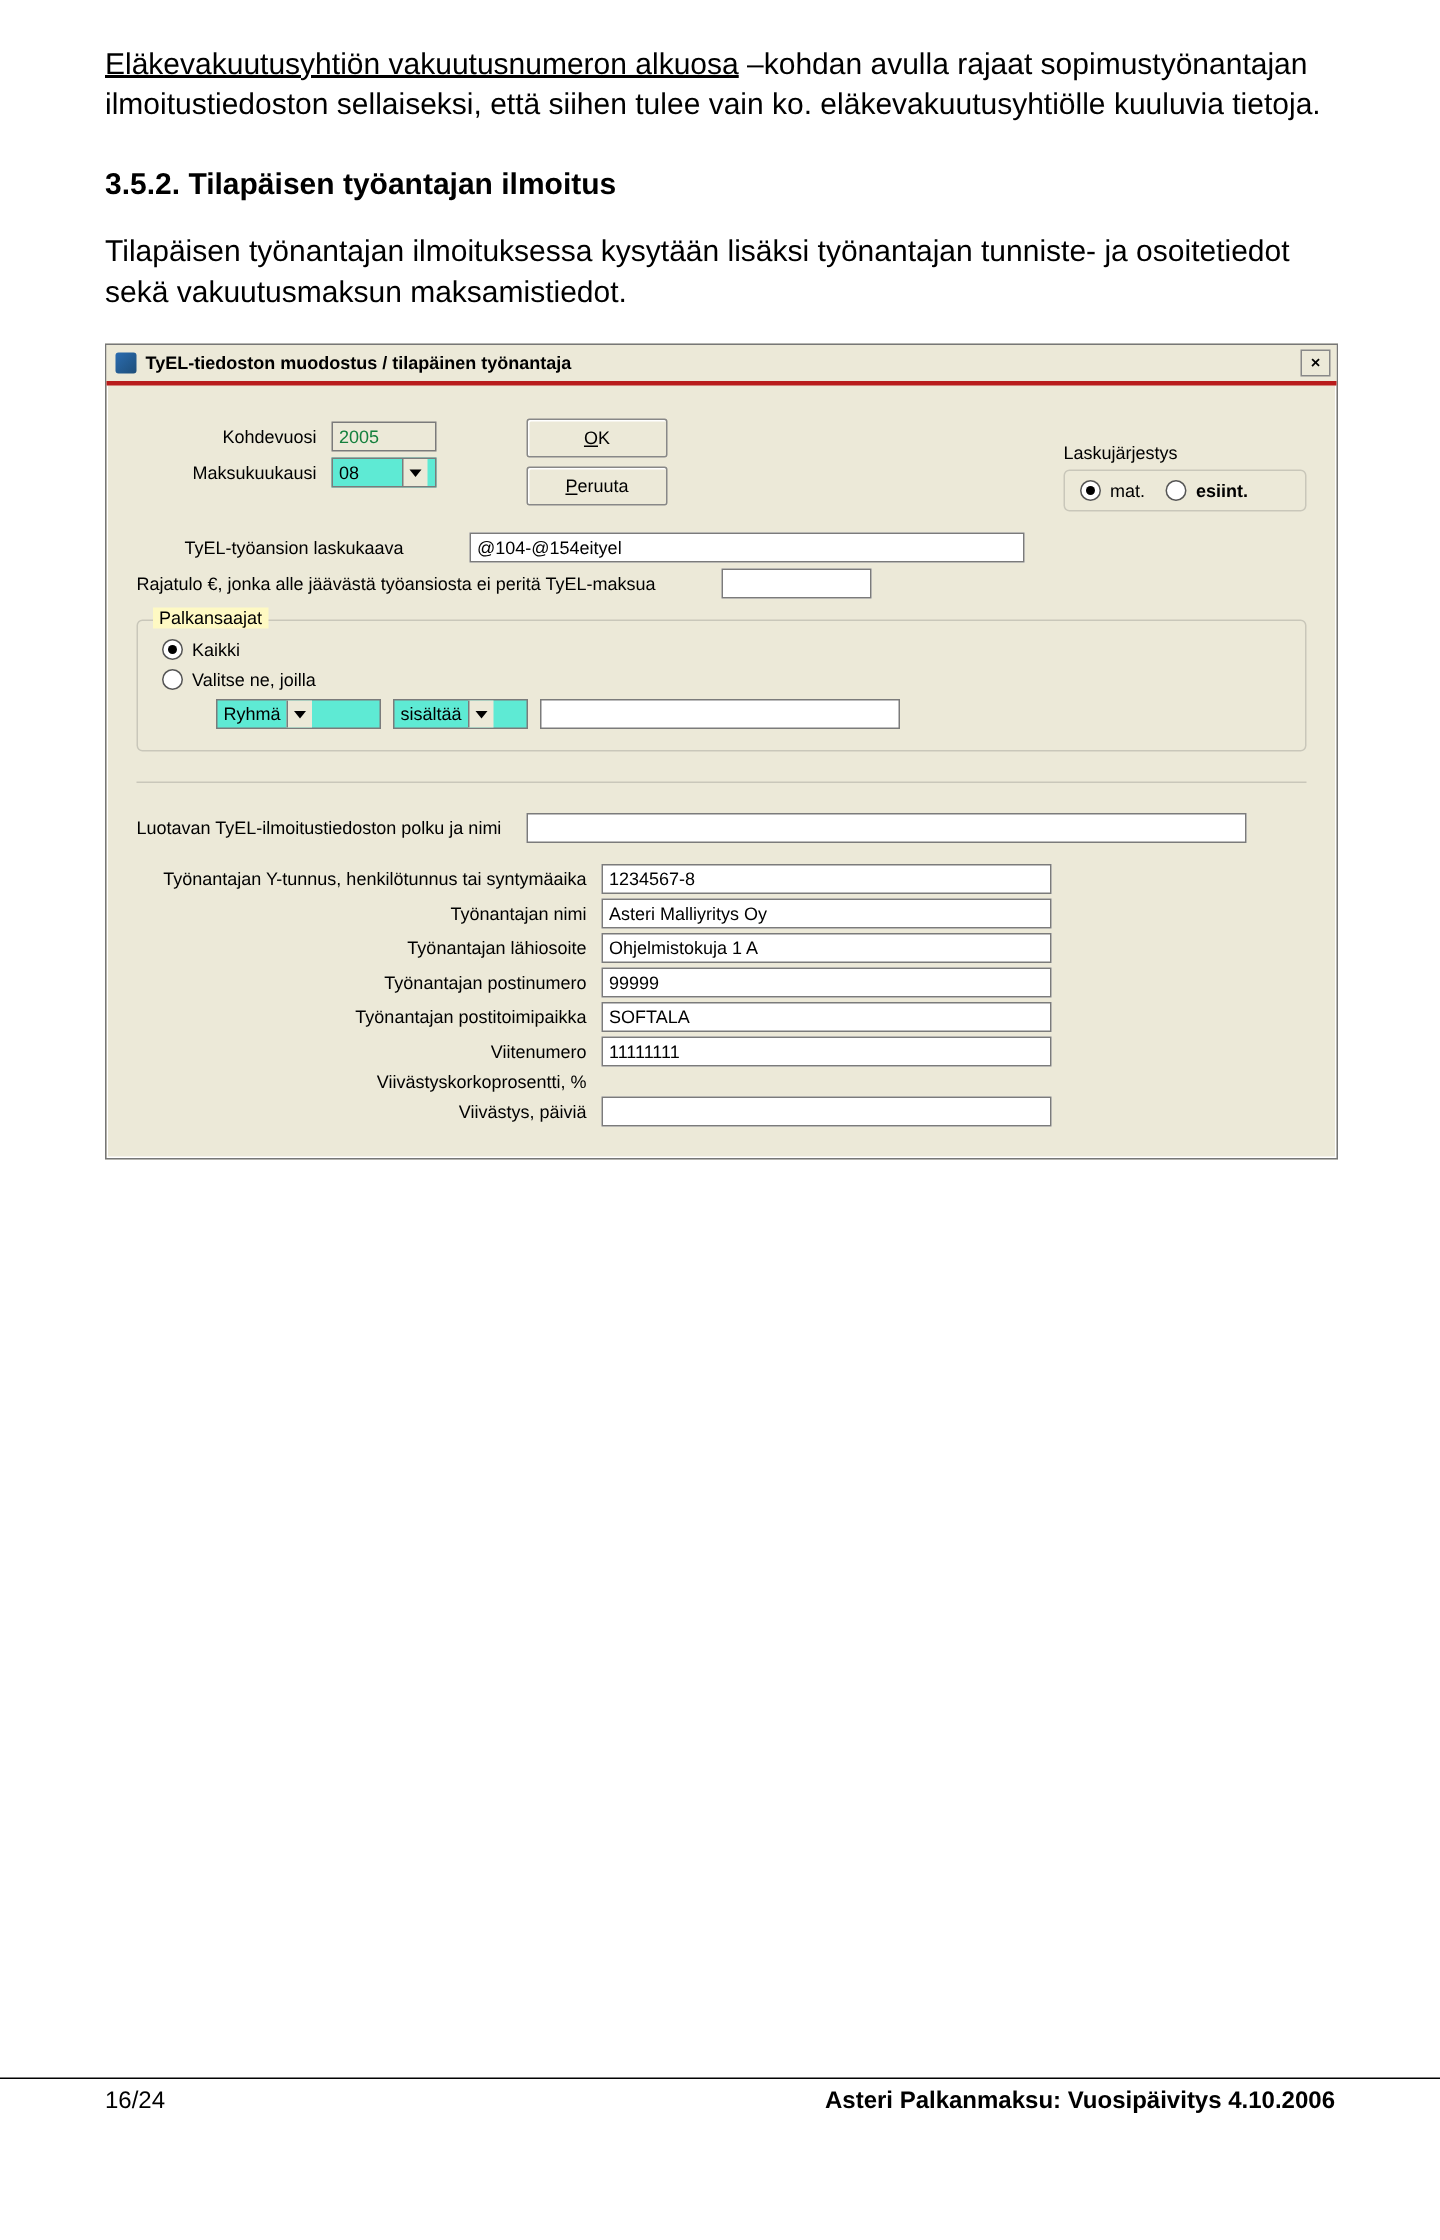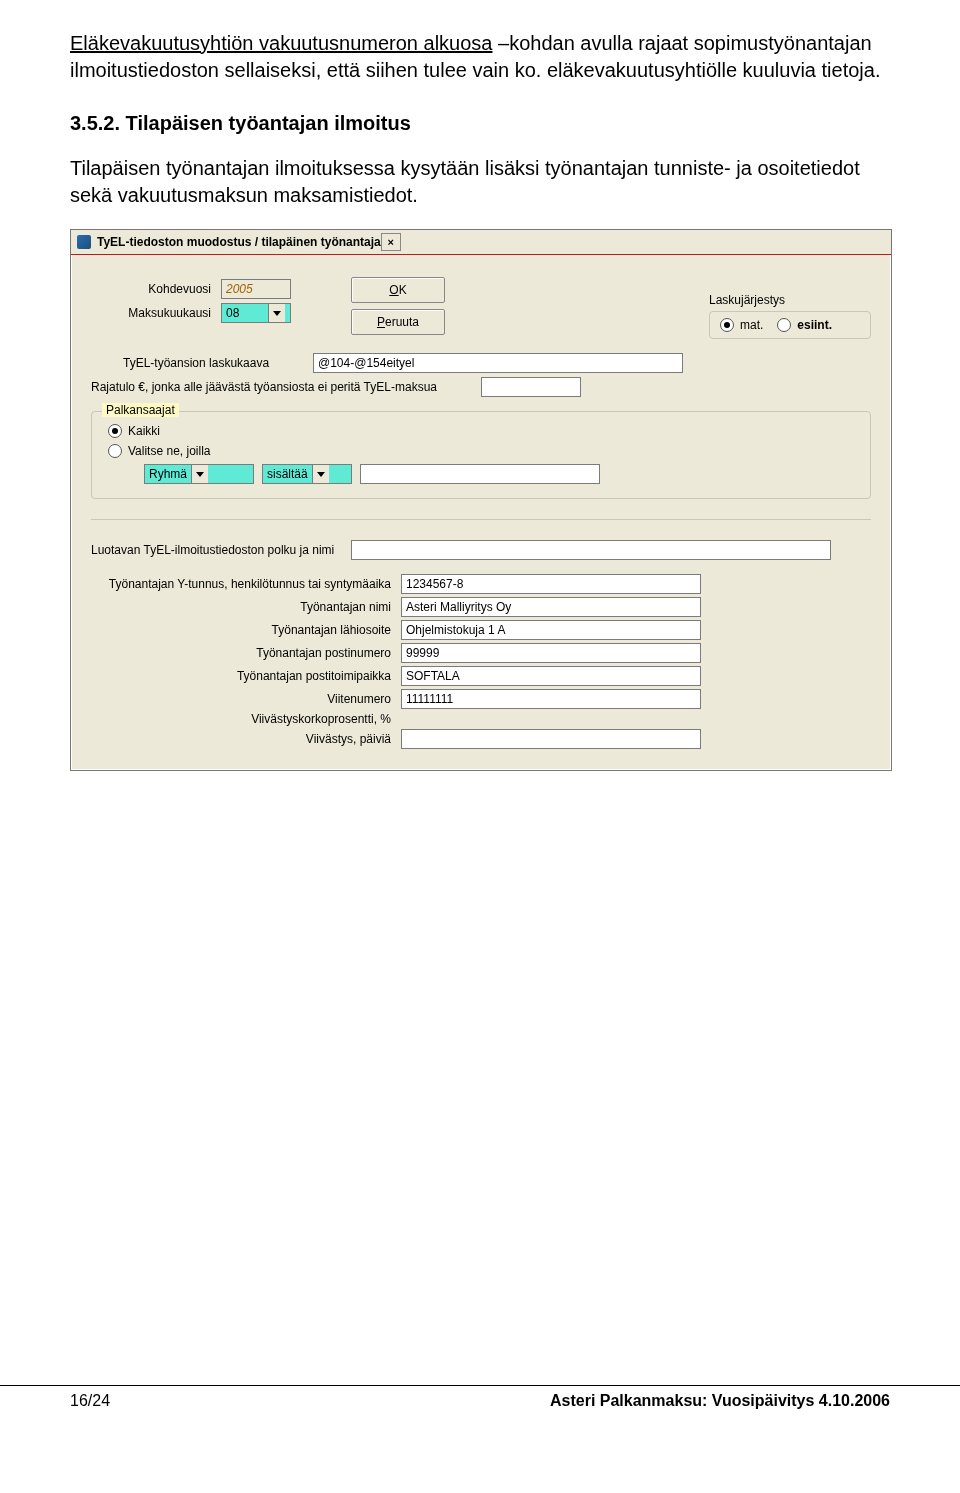--- a/index.html
+++ b/index.html
@@ -30,25 +30,25 @@
     background: #ece9d8;
     border: 1px solid #777;
     font-family: Tahoma, Arial, sans-serif;
     font-size: 12px;
     color: #000;
     box-shadow: 0 0 0 1px #fff inset;
   }
   .titlebar {
     display: flex;
     align-items: center;
-    justify-content: flex-start;
+    justify-content: space-between;
     background: #ece9d8;
     padding: 3px 4px 3px 6px;
     font-weight: bold;
-    border-bottom: 1px solid #b91c1c;
+    border-bottom: 3px solid #b91c1c;
   }
   .titlebar-left { display: flex; align-items: center; gap: 6px; }
   .app-icon {
     width: 14px; height: 14px;
     background: linear-gradient(135deg,#2b6cb0,#1e4e79);
     border-radius: 2px;
   }
   .close-btn {
     width: 18px; height: 16px;
     background: #ece9d8;
@@ -71,22 +71,21 @@
     height: 20px;
     background: #fff;
     border: 1px solid #7b7b7b;
     padding: 1px 4px;
     font-family: Tahoma, Arial, sans-serif;
     font-size: 12px;
     box-sizing: border-box;
   }
   .input.disabled {
     background: #ece9d8;
-    color: #a16207;
-    font-style: italic;
+    color: #15803d;
   }
   .combo {
     display: inline-flex;
     align-items: stretch;
     height: 20px;
     border: 1px solid #7b7b7b;
     background: #5eead4;
     box-sizing: border-box;
   }
   .combo .combo-val {

